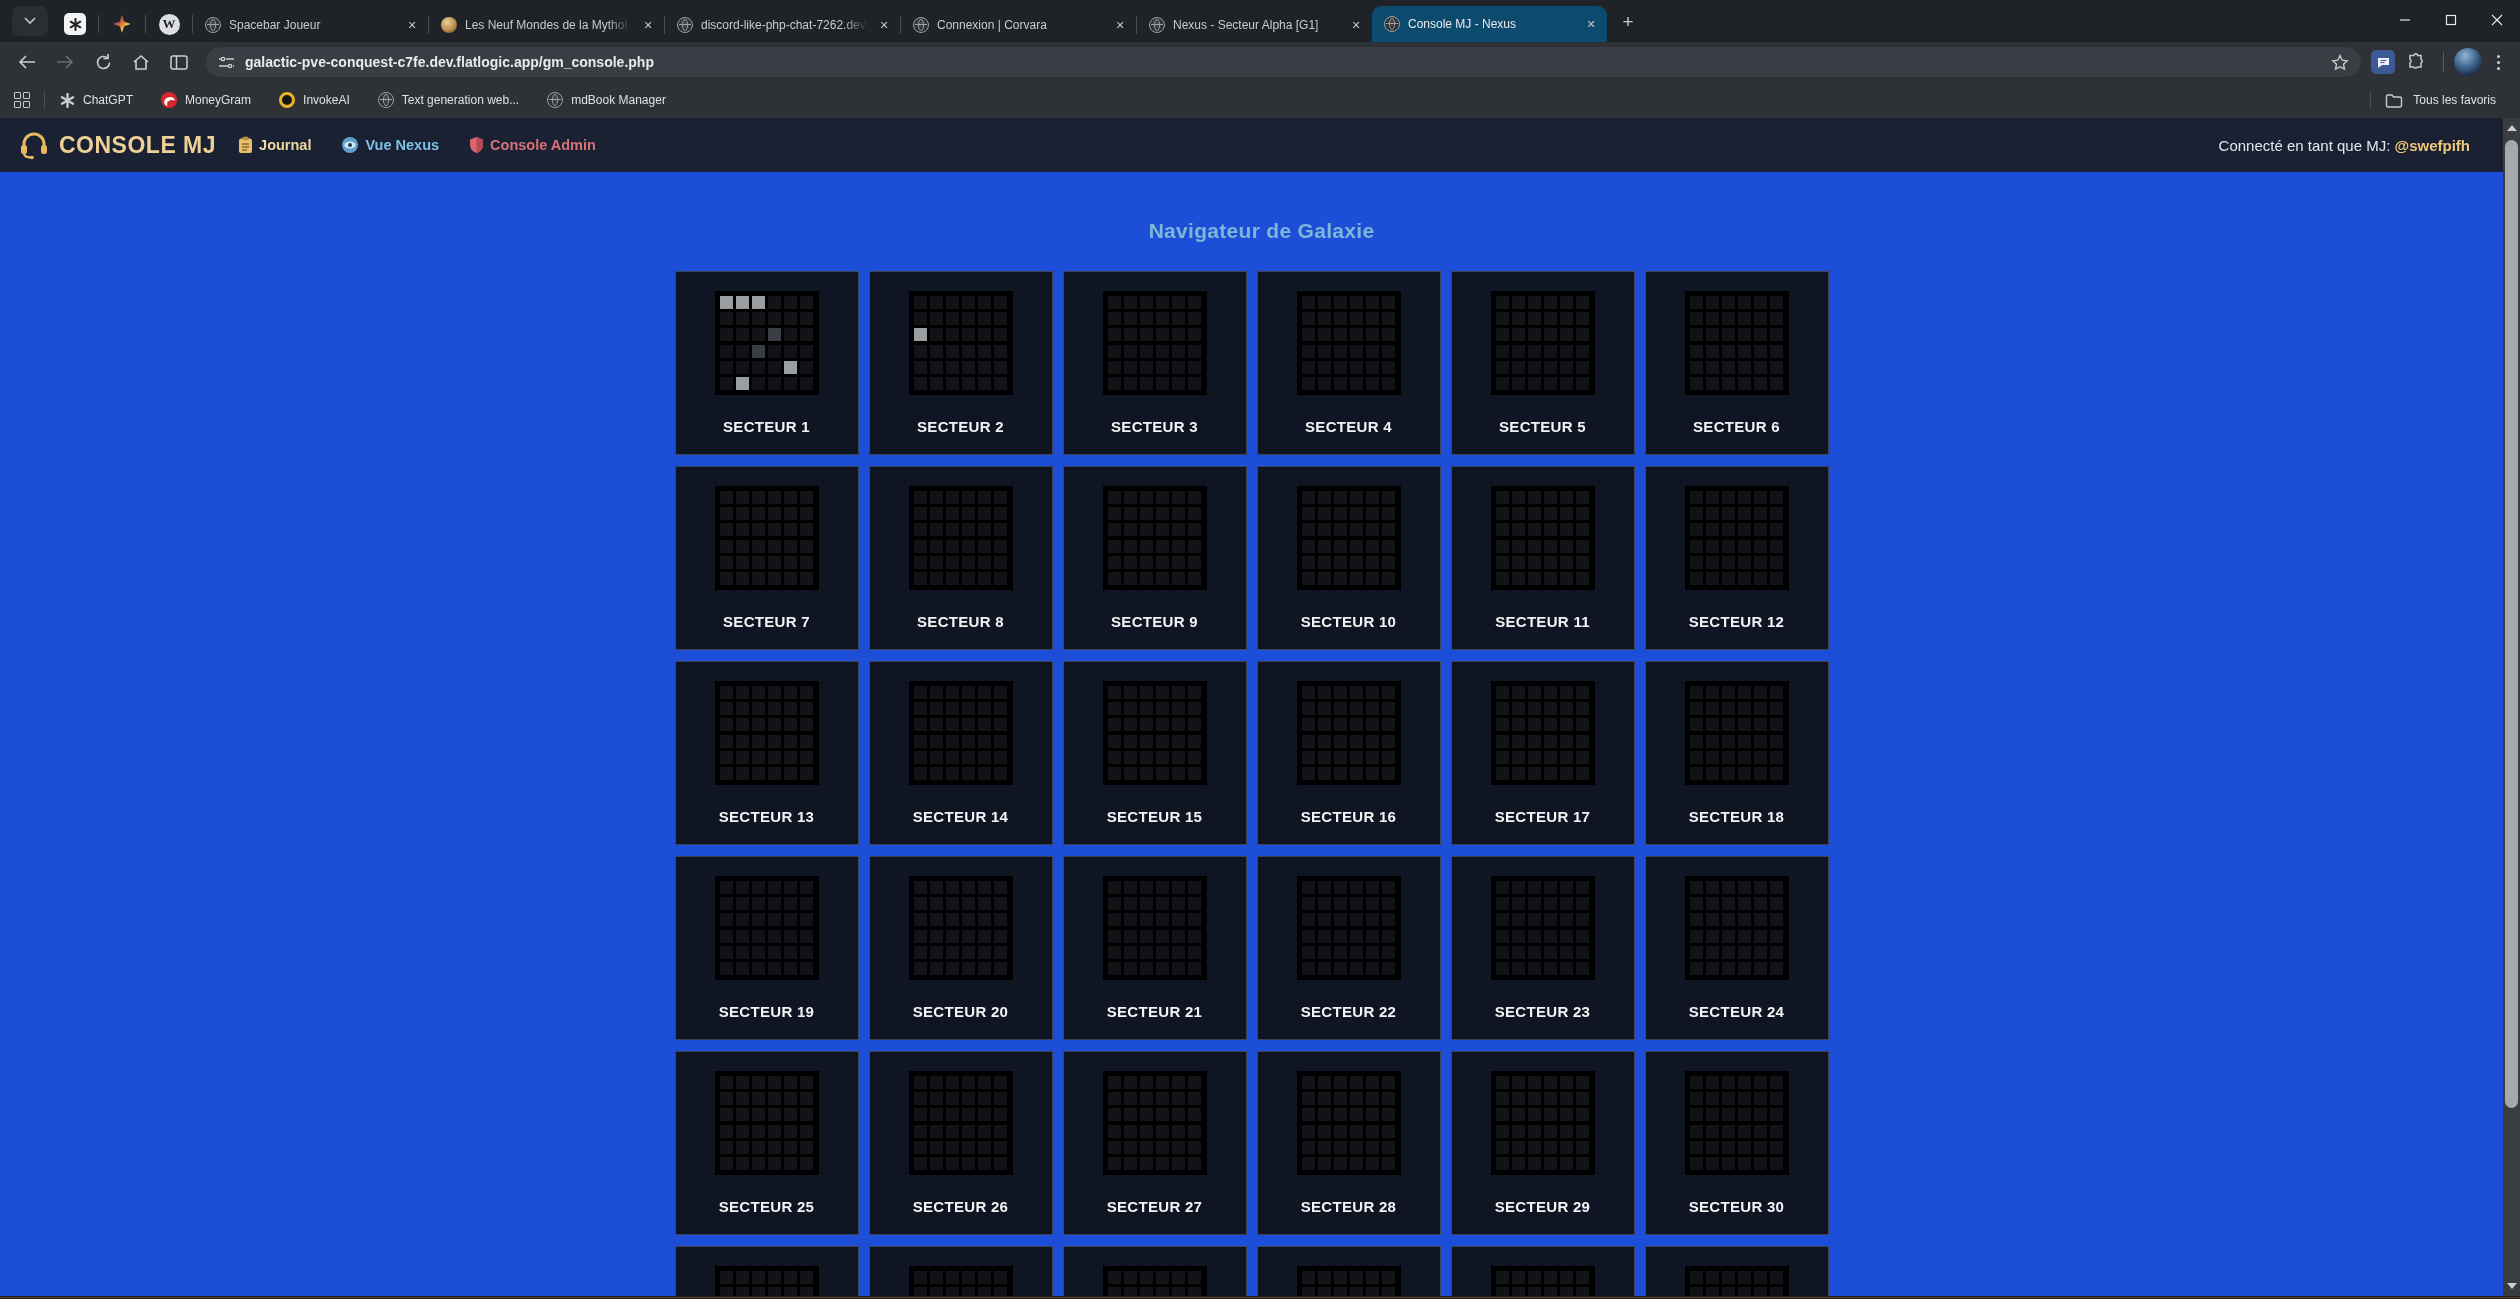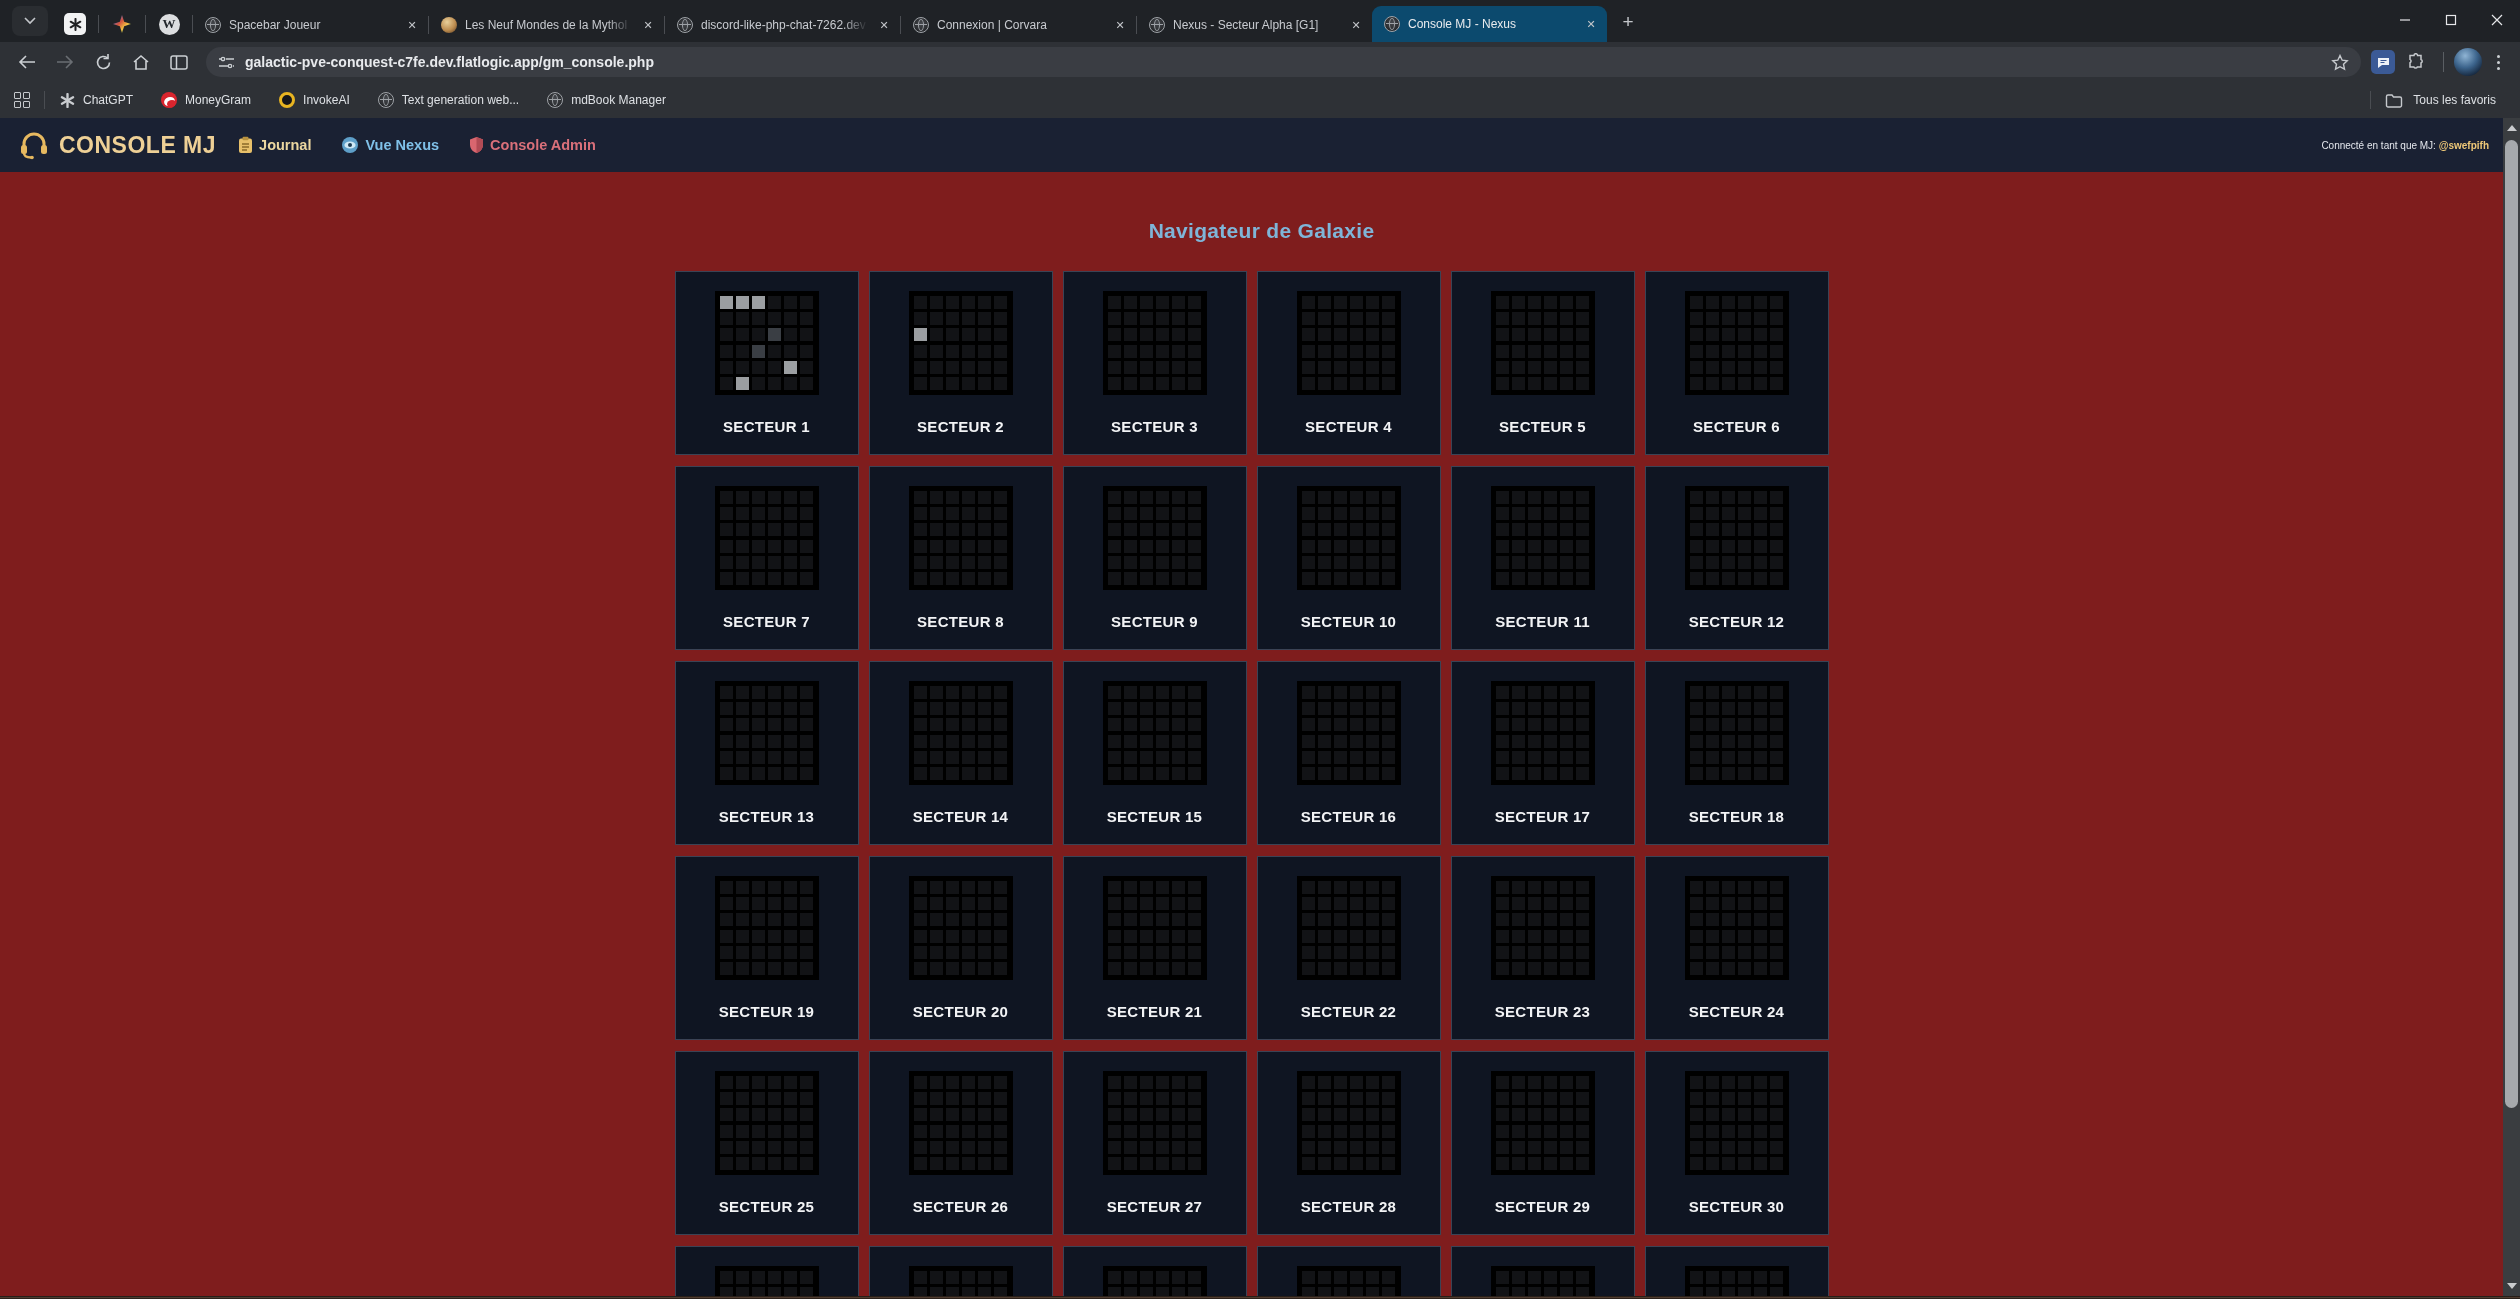--- a/index.html
+++ b/index.html
@@ -51,27 +51,27 @@
   .bm { display:flex; align-items:center; gap:8px; color:#dde0e4; font-size:12px; margin:0 14px; }
   .bmicon { width:16px; height:16px; border-radius:50%; position:relative; flex:0 0 16px; }
   .bm-chatgpt { display:flex; align-items:center; justify-content:center; }
   .bm-moneygram { background:#d9252e; overflow:hidden; }
   .bm-moneygram:before { content:""; position:absolute; left:3px; top:5px; width:11px; height:9px; border-radius:50%; background:#fff; transform:rotate(-18deg); }
   .bm-moneygram:after { content:""; position:absolute; left:6px; top:8px; width:10px; height:8px; border-radius:50%; background:#d9252e; }
   .bm-invokeai { border:3px solid #e8b421; background:#15161a; }
   .bm-right { margin-left:auto; display:flex; align-items:center; gap:10px; color:#dde0e4; font-size:12px; padding-right:10px; }
 
   
-  .content { position:absolute; top:118px; left:0; right:0; bottom:0; background:#7f1d1d; overflow:hidden; }
+  .content { position:absolute; top:118px; left:0; right:0; bottom:0; background:#1d4ed8; overflow:hidden; }
   .site-header { height:54px; background:#1a2133; display:flex; align-items:center; padding:0 18px; }
   .brand { display:flex; align-items:center; gap:9px; }
   .brand-text { color:#eed096; font-size:23px; font-weight:bold; letter-spacing:.5px; }
   .nav { display:flex; align-items:center; gap:30px; margin-left:22px; }
   .navitem { display:flex; align-items:center; gap:6px; font-size:14.5px; font-weight:bold; }
-  .session { margin-left:auto; padding-right:13px; color:#e3e6ec; font-size:10px;text-align:center; }
+  .session { margin-left:auto; padding-right:32px; color:#e3e6ec; font-size:15px;text-align:center; }
   .session b { color:#eec878; }
 
   .galaxy { padding-top:47px; margin-right:17px; }
   .page-title { text-align:center; color:#7fb5d8; font-size:21px; font-weight:bold; letter-spacing:.3px;padding-left:20px; }
   .sector-grid { width:1154px; margin:28px auto 0; display:grid; grid-template-columns:repeat(6,184px); column-gap:10px; row-gap:11px; }
   .sector-card { width:184px; height:184px; background:#0f1522; border:1px solid #3b4355; display:flex; flex-direction:column; align-items:center; padding-top:19px; }
   .mini-grid { width:104px; height:104px; background:#000; padding:5px; display:grid; grid-template-columns:repeat(6,13px); grid-template-rows:repeat(6,13px); gap:3.2px; }
   .cell { background:#121316; }
   .cell.L { background:#9b9ea1; }
   .cell.M { background:#3a3e44; }

